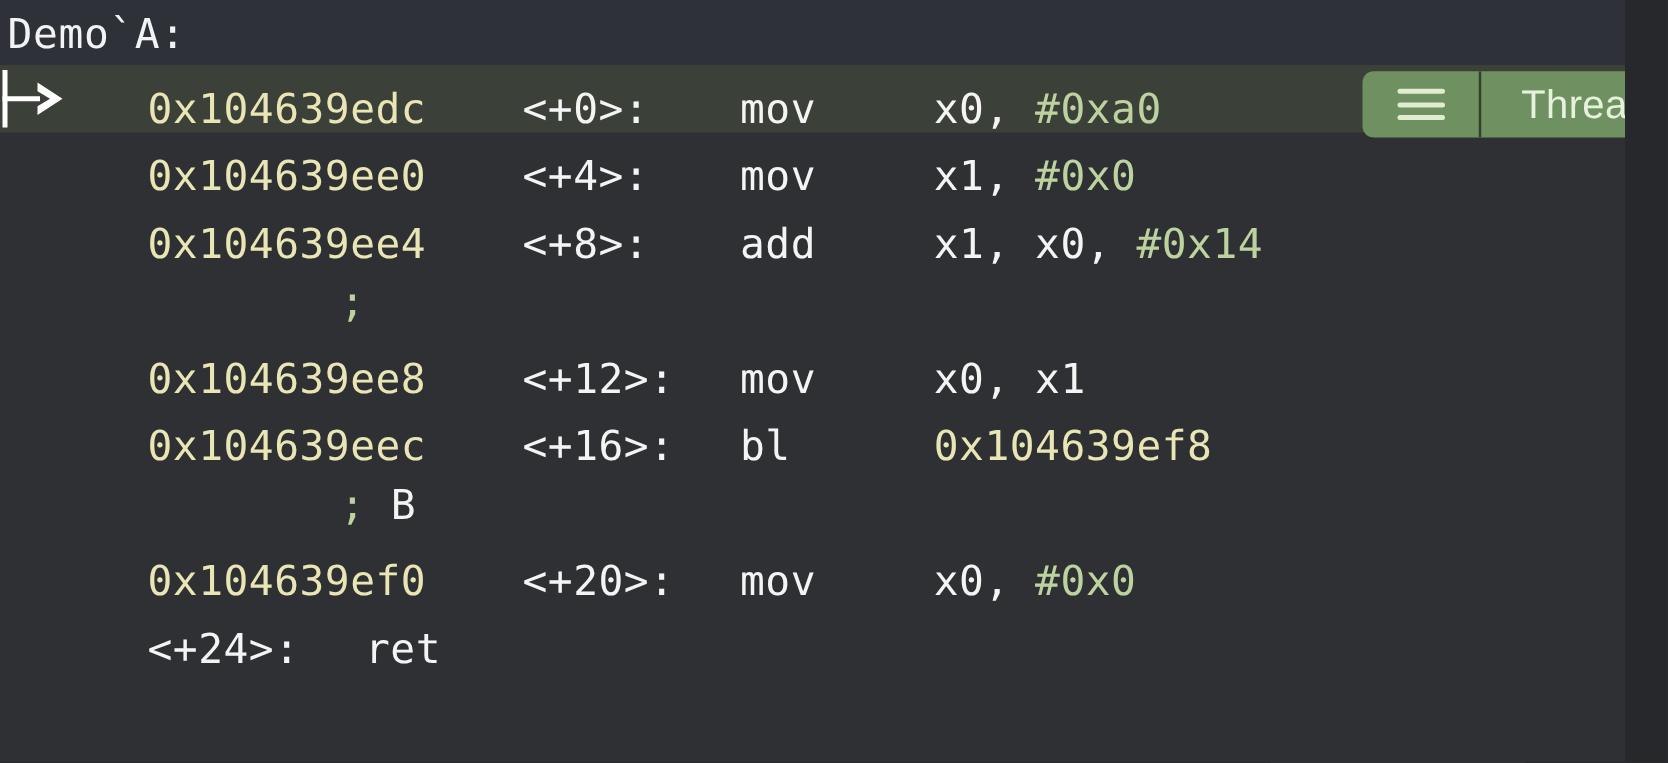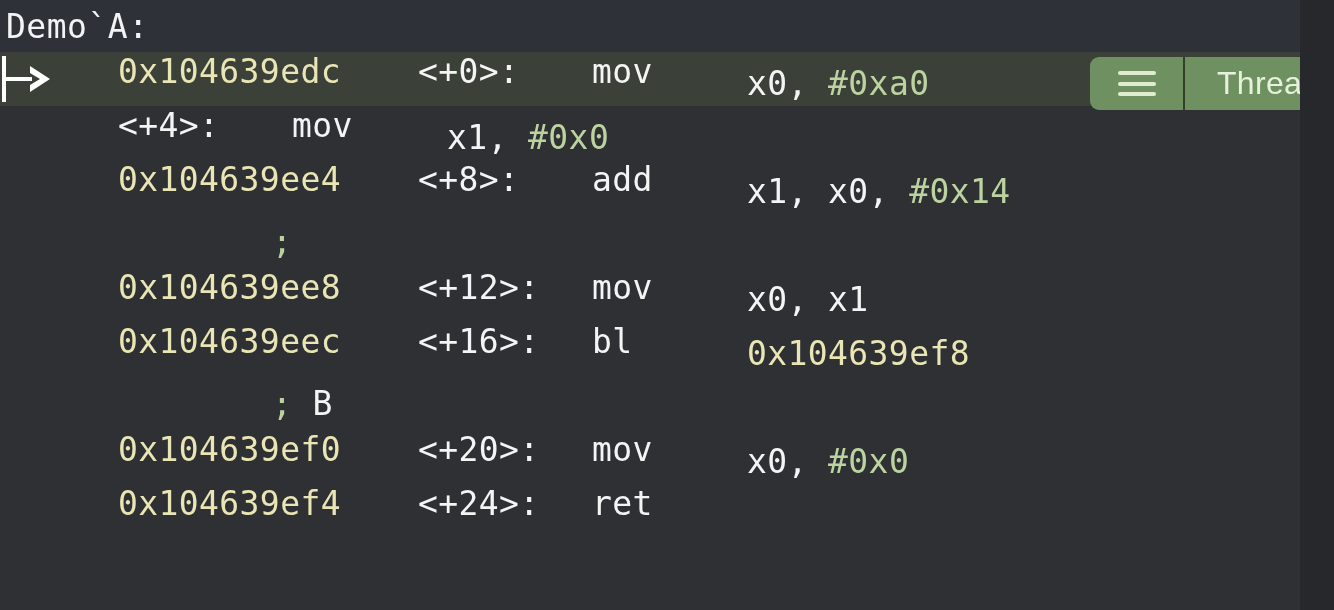--- a/index.html
+++ b/index.html
@@ -39,21 +39,21 @@
     position: absolute;
     left: 0; top: 52px;
     width: 1334px;
     height: 558px;
     background: #2e3033;
   }
   .row {
     position: relative;
     height: 54px;
     display: flex;
-    align-items: flex-start;
+    align-items: flex-end;
     white-space: pre;
     font-size: 33px;
     letter-spacing: 0.4px;
   }
   .row.current {
     background: #3b4139;
   }
 
   .marker {
     position: absolute;
@@ -155,28 +155,28 @@
   <div class="symbol-bar">
     <span class="symbol-text">Demo`A:</span>
   </div>
 
   <div class="disasm" id="disasm-body">
       <div class="row current"><span class="marker"><svg width="58" height="54" viewBox="0 0 58 54">
             <rect x="2" y="4" width="4" height="46" fill="#ffffff"></rect>
             <rect x="2" y="25" width="30" height="4" fill="#ffffff"></rect>
             <path d="M30 14 L50 27 L30 40 L30 33 L40 27 L30 21 Z" fill="#ffffff"></path>
           </svg></span><span class="cell pad-left"></span><span class="cell col-addr addr">0x104639edc</span><span class="cell col-offset offset">&lt;+0&gt;:</span><span class="cell col-mnem mnem">mov</span><span class="cell col-ops"><span class="reg">x0, </span><span class="imm">#0xa0</span></span></div>
-      <div class="row"><span class="cell pad-left"></span><span class="cell col-offset offset">&lt;+4&gt;:</span><span class="cell col-mnem mnem">mov</span><span class="cell col-ops"><span class="reg">x1, </span><span class="imm">#0x0</span></span></div>
+      <div class="row"><span class="cell pad-left"></span><span class="cell col-addr addr">0x104639ee0</span><span class="cell col-offset offset">&lt;+4&gt;:</span><span class="cell col-mnem mnem">mov</span><span class="cell col-ops"><span class="reg">x1, </span><span class="imm">#0x0</span></span></div>
       <div class="row"><span class="cell pad-left"></span><span class="cell col-addr addr">0x104639ee4</span><span class="cell col-offset offset">&lt;+8&gt;:</span><span class="cell col-mnem mnem">add</span><span class="cell col-ops"><span class="reg">x1, x0, </span><span class="imm">#0x14</span></span></div>
       <div class="comment-row"><span class="cell comment-indent"></span><span class="comment-semi">;</span></div>
       <div class="row"><span class="cell pad-left"></span><span class="cell col-addr addr">0x104639ee8</span><span class="cell col-offset offset">&lt;+12&gt;:</span><span class="cell col-mnem mnem">mov</span><span class="cell col-ops"><span class="reg">x0, x1</span></span></div>
       <div class="row"><span class="cell pad-left"></span><span class="cell col-addr addr">0x104639eec</span><span class="cell col-offset offset">&lt;+16&gt;:</span><span class="cell col-mnem mnem">bl</span><span class="cell col-ops"><span class="target">0x104639ef8</span></span></div>
       <div class="comment-row"><span class="cell comment-indent"></span><span class="comment-semi">;</span><span class="comment-sym"> B</span></div>
       <div class="row"><span class="cell pad-left"></span><span class="cell col-addr addr">0x104639ef0</span><span class="cell col-offset offset">&lt;+20&gt;:</span><span class="cell col-mnem mnem">mov</span><span class="cell col-ops"><span class="reg">x0, </span><span class="imm">#0x0</span></span></div>
-      <div class="row"><span class="cell pad-left"></span><span class="cell col-addr addr">0x104639ef4</span><span class="cell col-offset offset">&lt;+24&gt;:</span><span class="cell col-mnem mnem">ret</span><span class="cell col-ops"></span></div>
+      <div class="row"><span class="cell pad-left"></span><span class="cell col-offset offset">&lt;+24&gt;:</span><span class="cell col-mnem mnem">ret</span><span class="cell col-ops"></span></div>
     </div>
 
   <div class="thread-widget">
     <div class="thread-handle">
       <span class="hamburger">
         <i></i>
           <i></i>
           <i></i>
       </span>
     </div>

